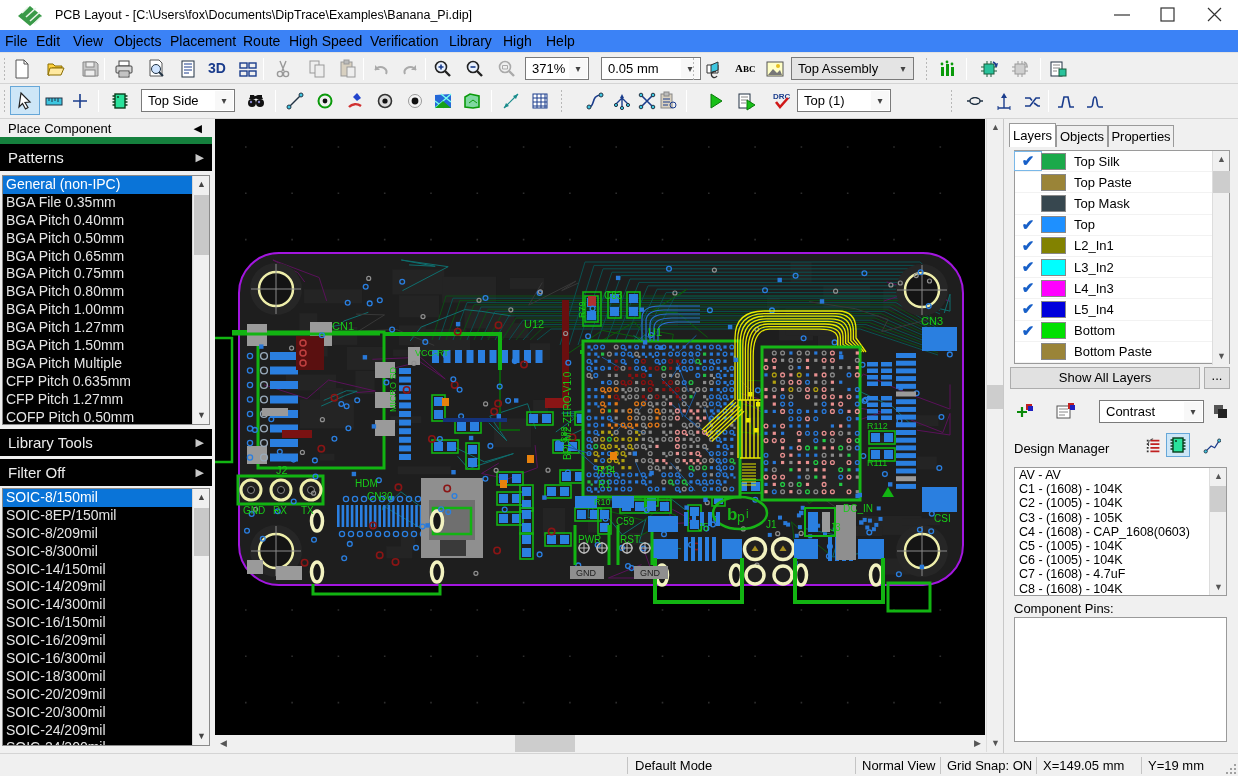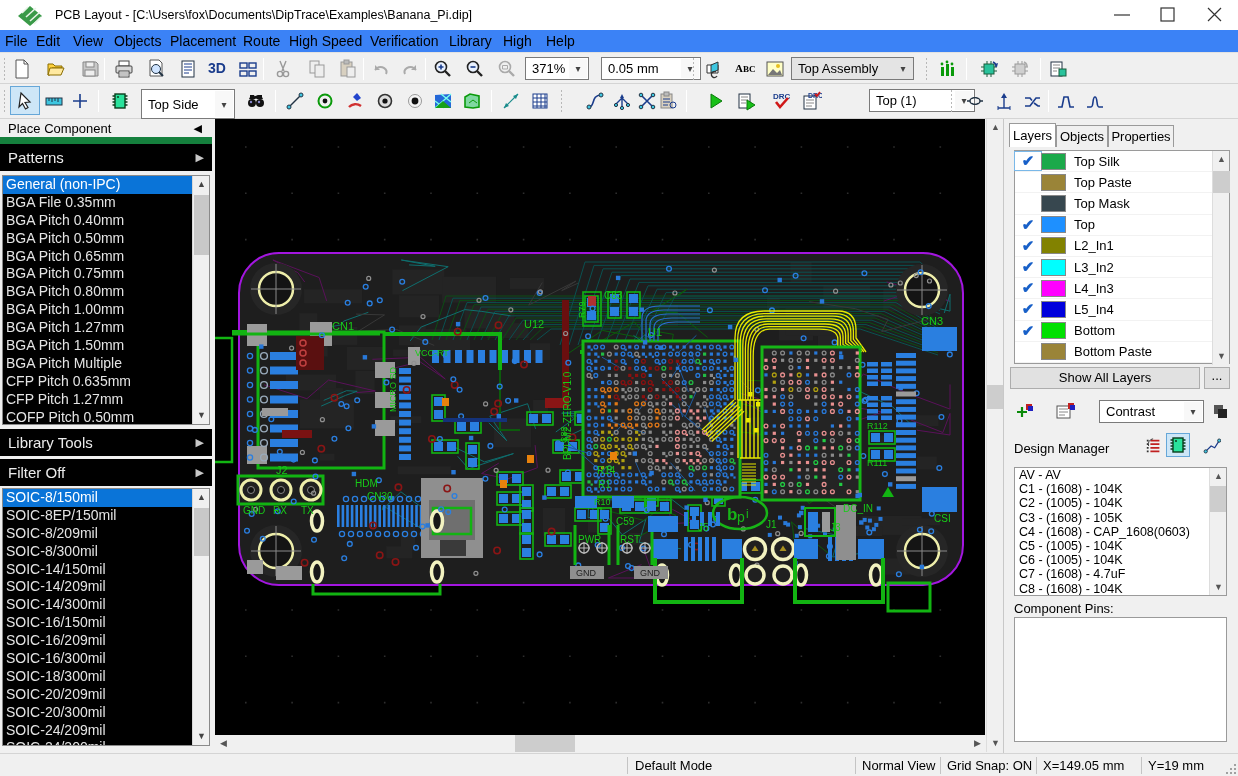--- a/index.html
+++ b/index.html
@@ -158,21 +158,21 @@
     </svg>
     <svg style="position:absolute;left:70px;top:7px" width="20" height="20" viewBox="0 0 20 20">
       <path d="M10 3v14M3 10h14" stroke="#1a3c8c" stroke-width="1.6"></path>
     </svg>
     <div class="sep1" style="left:98px;top:6px"></div>
     <svg style="position:absolute;left:110px;top:7px" width="20" height="20" viewBox="0 0 20 20">
       <rect x="5" y="3" width="10" height="14" fill="#29e29b" stroke="#0a3c1c" stroke-width="1.4"></rect>
       <path d="M5 5H2.5M5 8H2.5M5 11H2.5M5 14H2.5M17.5 5H15M17.5 8H15M17.5 11H15M17.5 14H15" stroke="#0a3c1c" stroke-width="1.4"></path>
       <circle cx="8" cy="6" r="1" fill="#0a3c1c"></circle>
     </svg>
-    <div class="combo" style="left:141px;top:5px;width:94px;height:30px">Top Side<div class="cbarrow">▾</div></div>
+    <div class="combo" style="left:141px;top:5px;width:94px;height:23px">Top Side<div class="cbarrow">▾</div></div>
     <svg style="position:absolute;left:246px;top:7px" width="20" height="20" viewBox="0 0 20 20">
       <path d="M4 4h4v3H4zM12 4h4v3H4z" fill="#111"></path>
       <path d="M3 8l2-4h3l2 4zm7 0l2-4h3l2 4z" fill="#111"></path>
       <circle cx="6" cy="12" r="4" fill="#111"></circle>
       <circle cx="14" cy="12" r="4" fill="#111"></circle>
       <circle cx="5" cy="11" r="1.2" fill="#88c"></circle>
       <circle cx="13" cy="11" r="1.2" fill="#88c"></circle>
     </svg>
     <div class="sep1" style="left:275px;top:6px"></div>
     <svg style="position:absolute;left:285px;top:7px" width="20" height="20" viewBox="0 0 20 20">
@@ -252,21 +252,21 @@
     <svg style="position:absolute;left:770px;top:7px" width="24" height="20" viewBox="0 0 20 20">
       <text x="1" y="8" font-size="8" font-weight="bold" fill="#1a3c8c" font-family="Liberation Sans">DRC</text>
       <path d="M4 11l4 5 8-9" fill="none" stroke="#d01818" stroke-width="2.6"></path>
     </svg>
     <svg style="position:absolute;left:802px;top:7px" width="20" height="20" viewBox="0 0 20 20">
       <rect x="2" y="5" width="12" height="13" fill="#fff" stroke="#234"></rect>
       <path d="M4 9h8M4 12h8M4 15h6" stroke="#888"></path>
       <text x="6" y="7" font-size="7" font-weight="bold" fill="#1a3c8c" font-family="Liberation Sans">DRC</text>
       <path d="M13 3l2 2 3-4" fill="none" stroke="#d01818" stroke-width="1.8"></path>
     </svg>
-    <div class="combo" style="left:869px;top:5px;width:106px;height:23px">Top (1)<div class="cbarrow">▾</div></div>
+    <div class="combo" style="left:797px;top:5px;width:94px;height:23px">Top (1)<div class="cbarrow">▾</div></div>
     <div class="grip" style="left:950px;top:5px"></div>
     <svg style="position:absolute;left:965px;top:7px" width="20" height="20" viewBox="0 0 20 20">
       <path d="M2 10h3m10 0h3" stroke="#234" stroke-width="1.4"></path>
       <ellipse cx="10" cy="10" rx="5" ry="3.4" fill="none" stroke="#234" stroke-width="1.4"></ellipse>
       <path d="M7 8c1-2 5-2 6 0m-6 4c1 2 5 2 6 0" fill="none" stroke="#234"></path>
     </svg>
     <svg style="position:absolute;left:994px;top:7px" width="20" height="20" viewBox="0 0 20 20">
       <path d="M10 17V6M10 17H4m6 0h6" stroke="#1a3c8c" stroke-width="1.4"></path>
       <path d="M10 2L7 7h6z" fill="#1a3c8c"></path>
       <path d="M4 15v4m12-4v4" stroke="#1a3c8c"></path>

